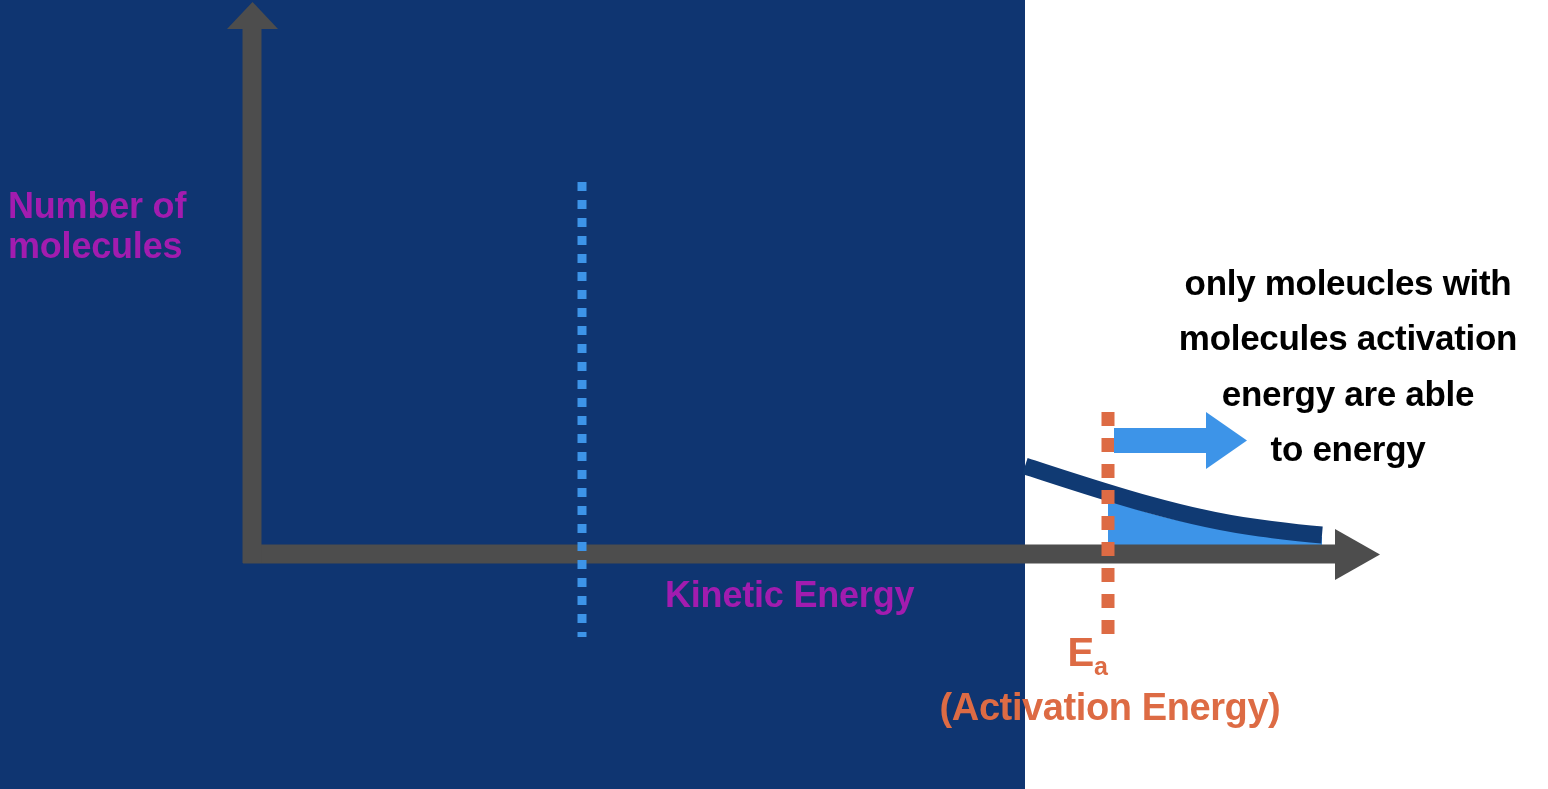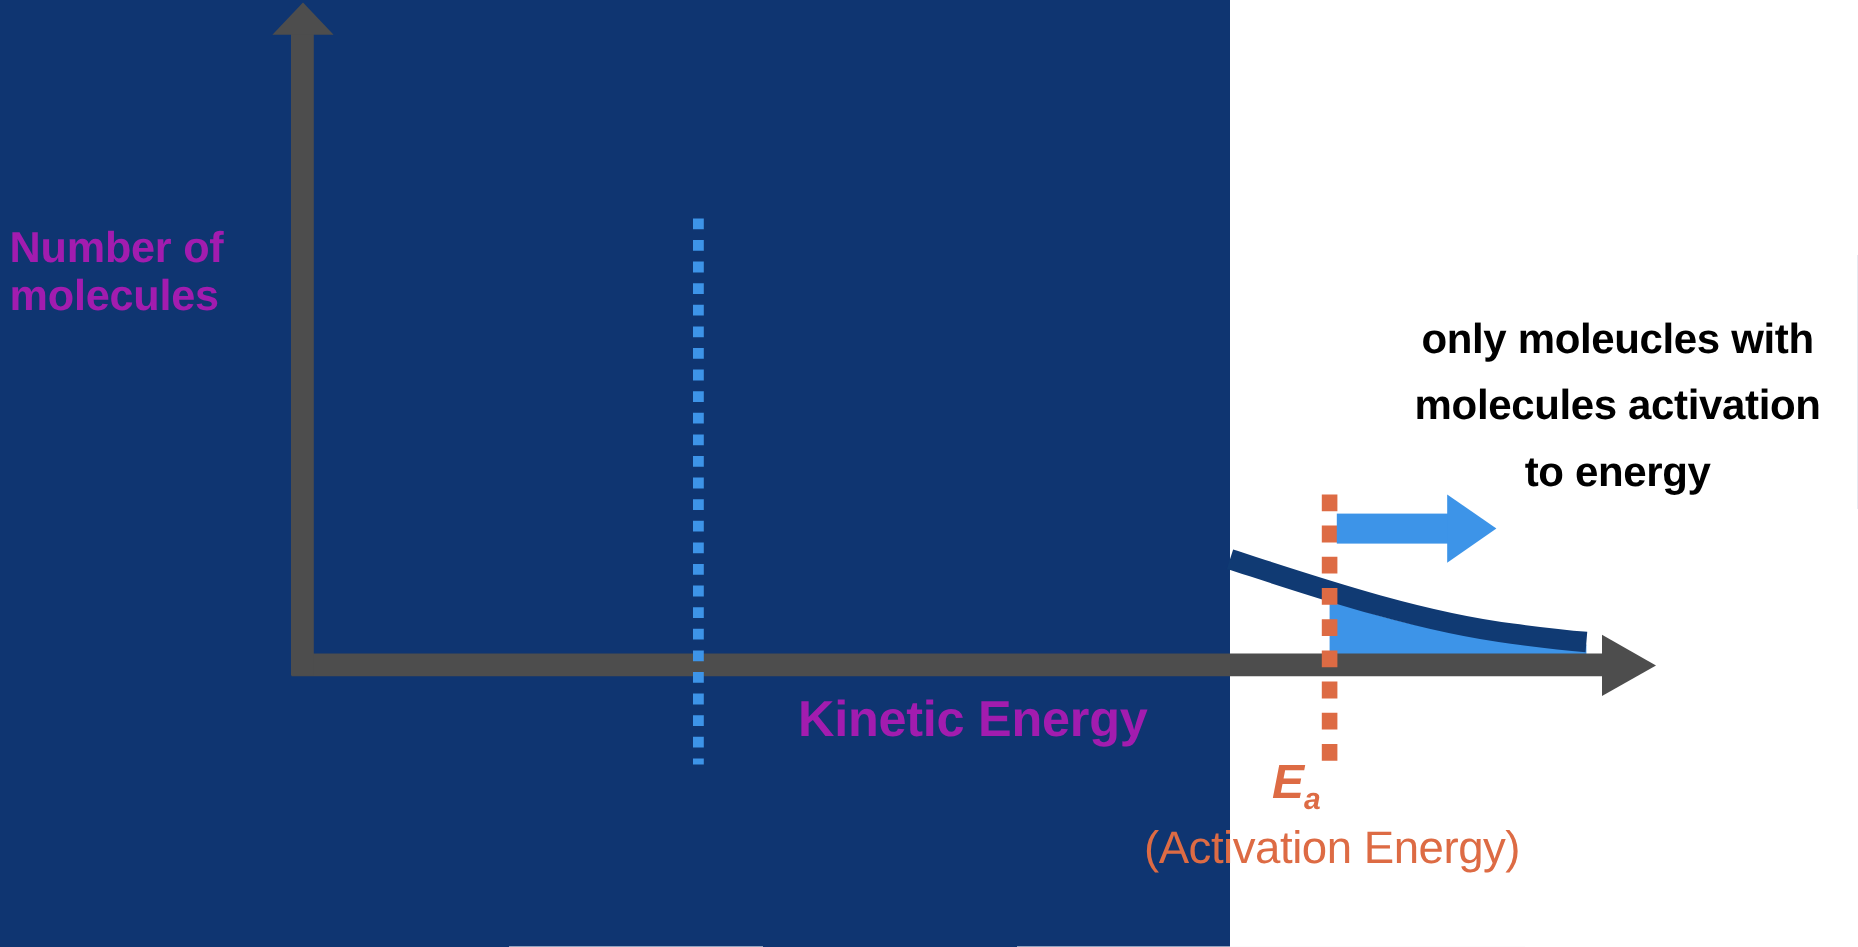--- a/index.html
+++ b/index.html
@@ -42,58 +42,57 @@
   }
   #ylabel {
     left: 8px;
     top: 186px;
     font-size: 36px;
     width: 230px;
   }
   #xlabel {
     left: 665px;
     top: 575px;
-    font-size: 42px;
+    font-size: 36px;
   }
   #annotation {
     position: absolute;
     left: 1148px;
     top: 255px;
     width: 400px;
     text-align: center;
     color: #000000;
     font-size: 35px;
     font-weight: bold;
     line-height: 1.58;
     letter-spacing: -0.3px;
   }
   #ea-label {
     position: absolute;
-    left: 1060px;
+    left: 1008px;
     top: 630px;
     width: 100px;
-    text-align: left;
+    text-align: right;
     color: #dd6b44;
     font-size: 40px;
     font-weight: bold;
-    font-style: italic;
   }
   #ea-label .sub {
     font-size: 25px;
     vertical-align: sub;
   }
   #ea-caption {
     position: absolute;
     left: 880px;
     top: 686px;
     width: 460px;
     text-align: center;
     color: #dd6b44;
     font-size: 38px;
-    font-weight: normal;
+    font-weight: bold;
     letter-spacing: -0.4px;
   }
 </style>
 </head>
 <body>
 
 <div id="stage">
 
   <div id="navy-panel"></div>
 
@@ -128,20 +127,21 @@
   </svg>
 
   <div class="axis-label" id="ylabel">Number of
 molecules</div>
 
   <div class="axis-label" id="xlabel">Kinetic Energy</div>
 
   <div id="annotation">
     <div>only moleucles with</div>
     <div>molecules activation</div>
+    <div>energy are able</div>
     <div>to energy</div>
   </div>
 
   <div id="ea-label">
     <span>E</span><span class="sub">a</span>
   </div>
 
   <div id="ea-caption">(Activation Energy)</div>
 
 </div>

